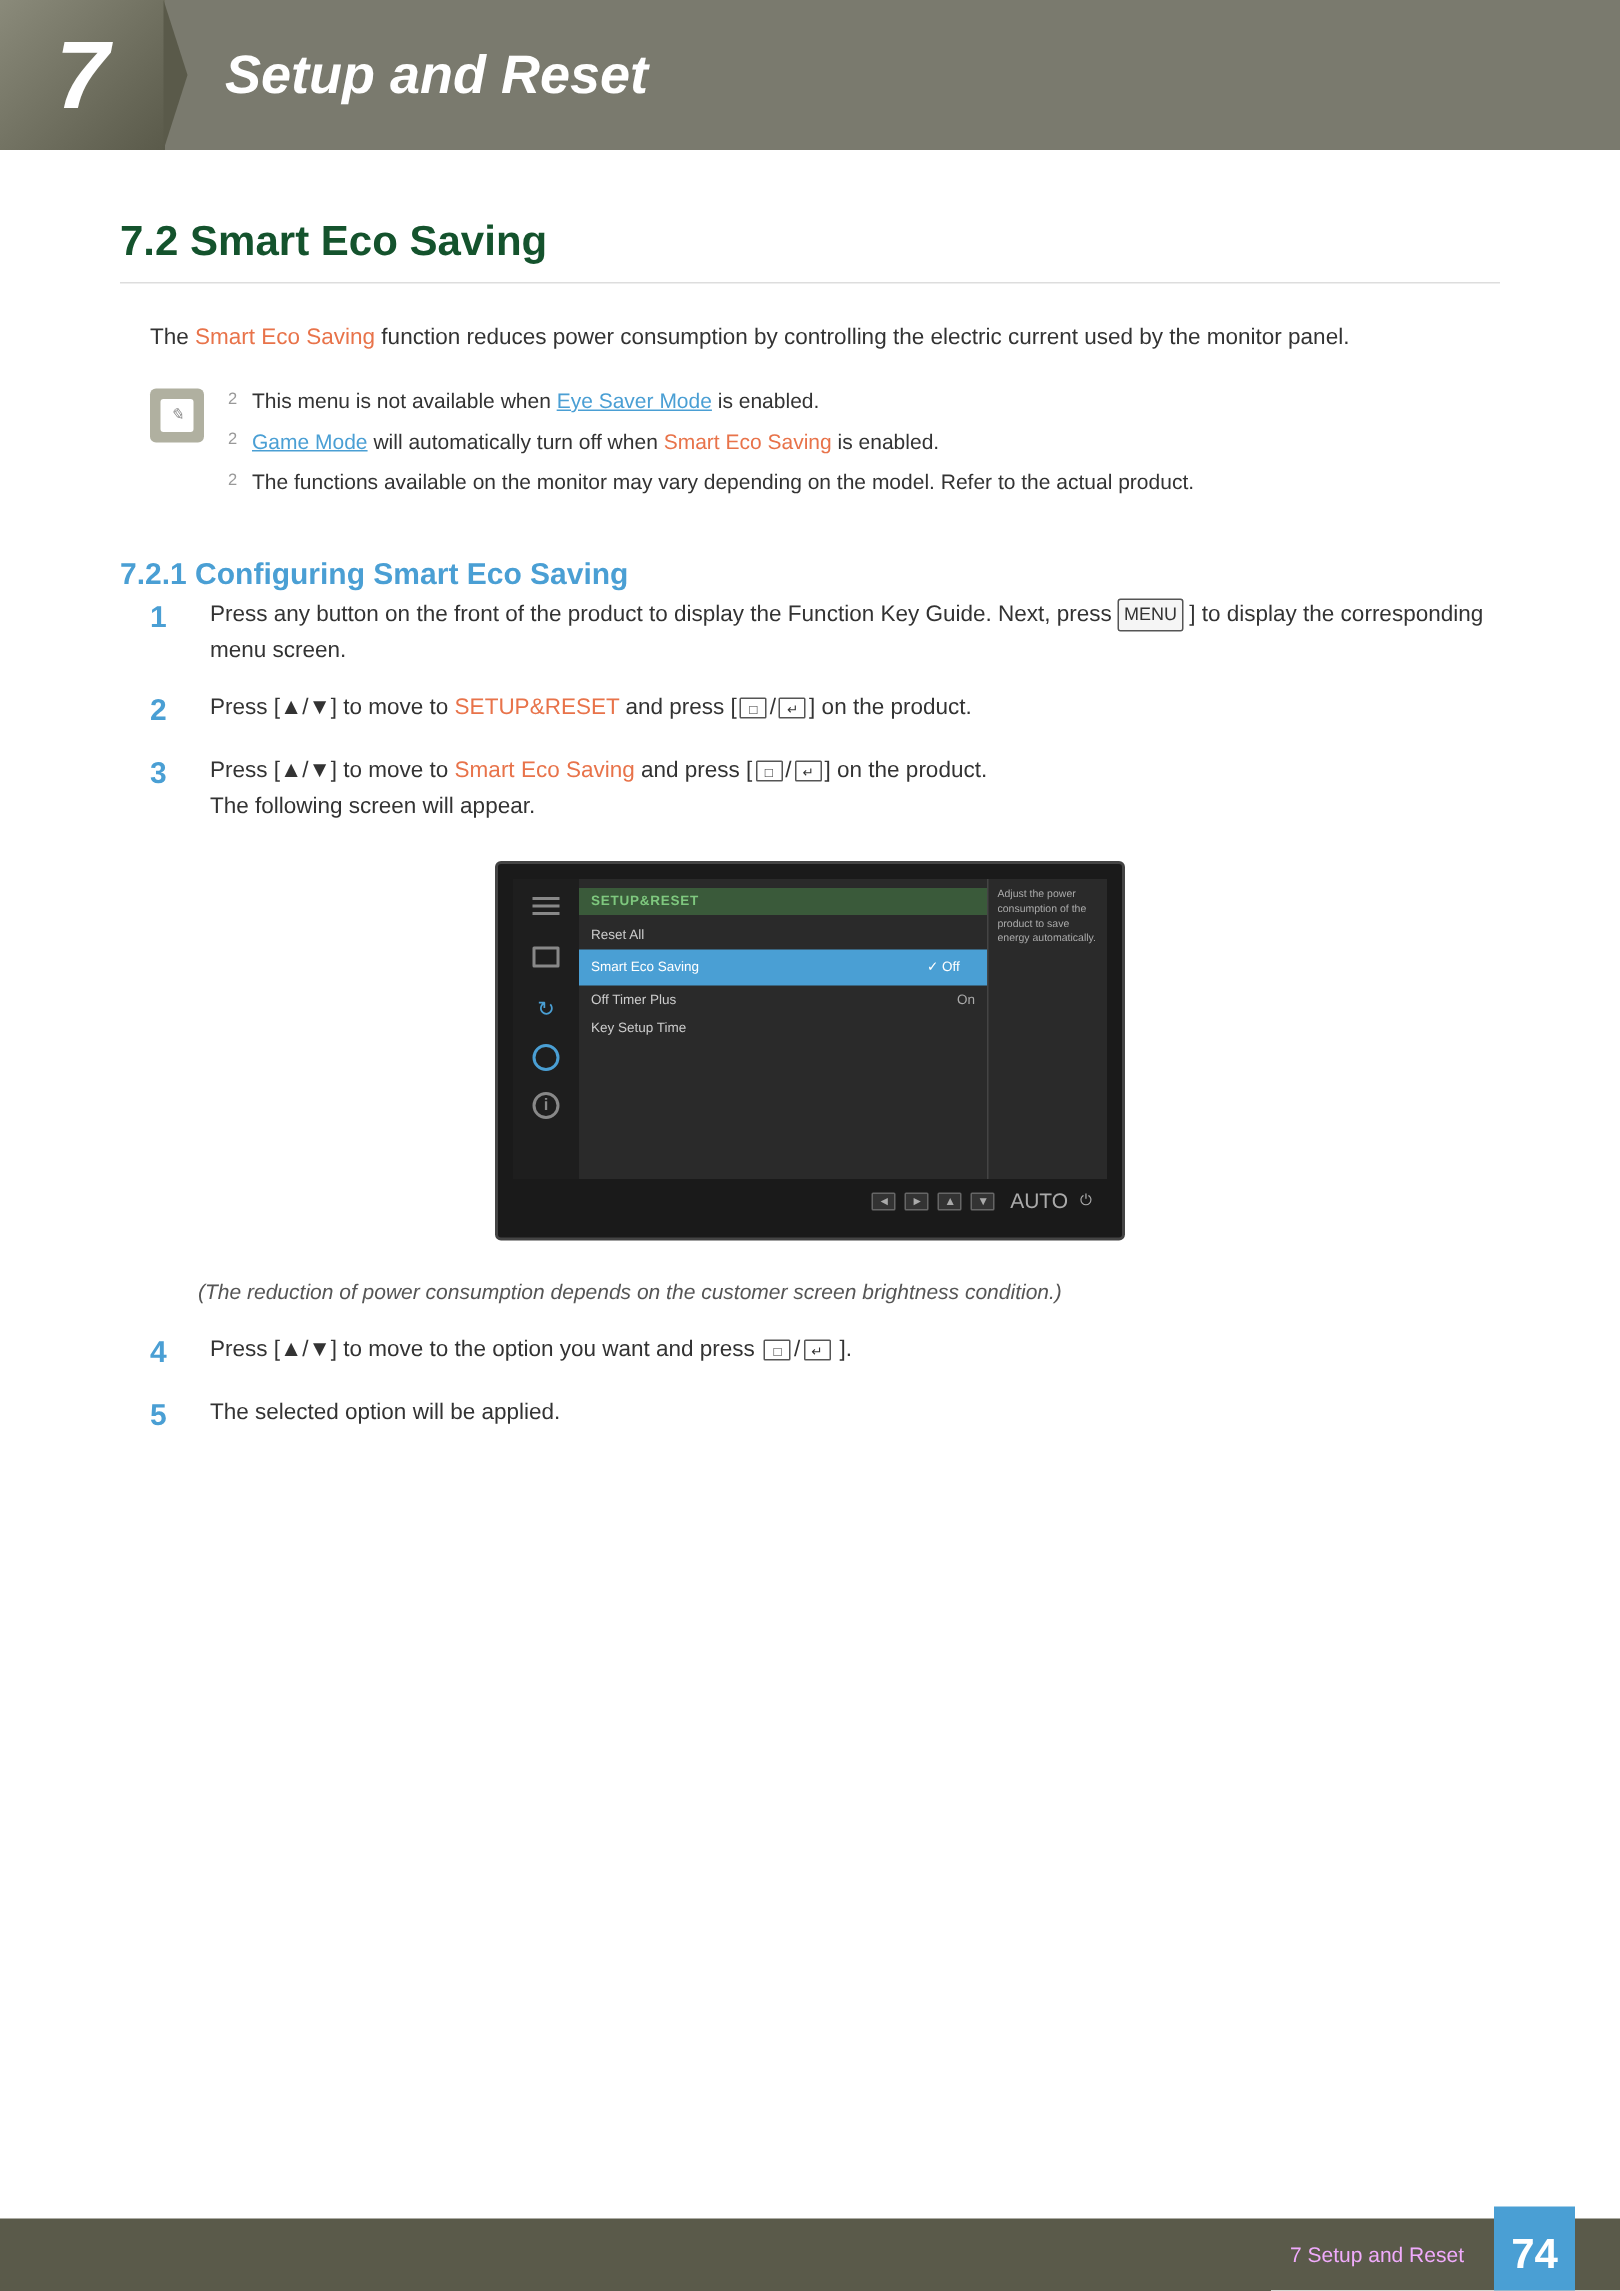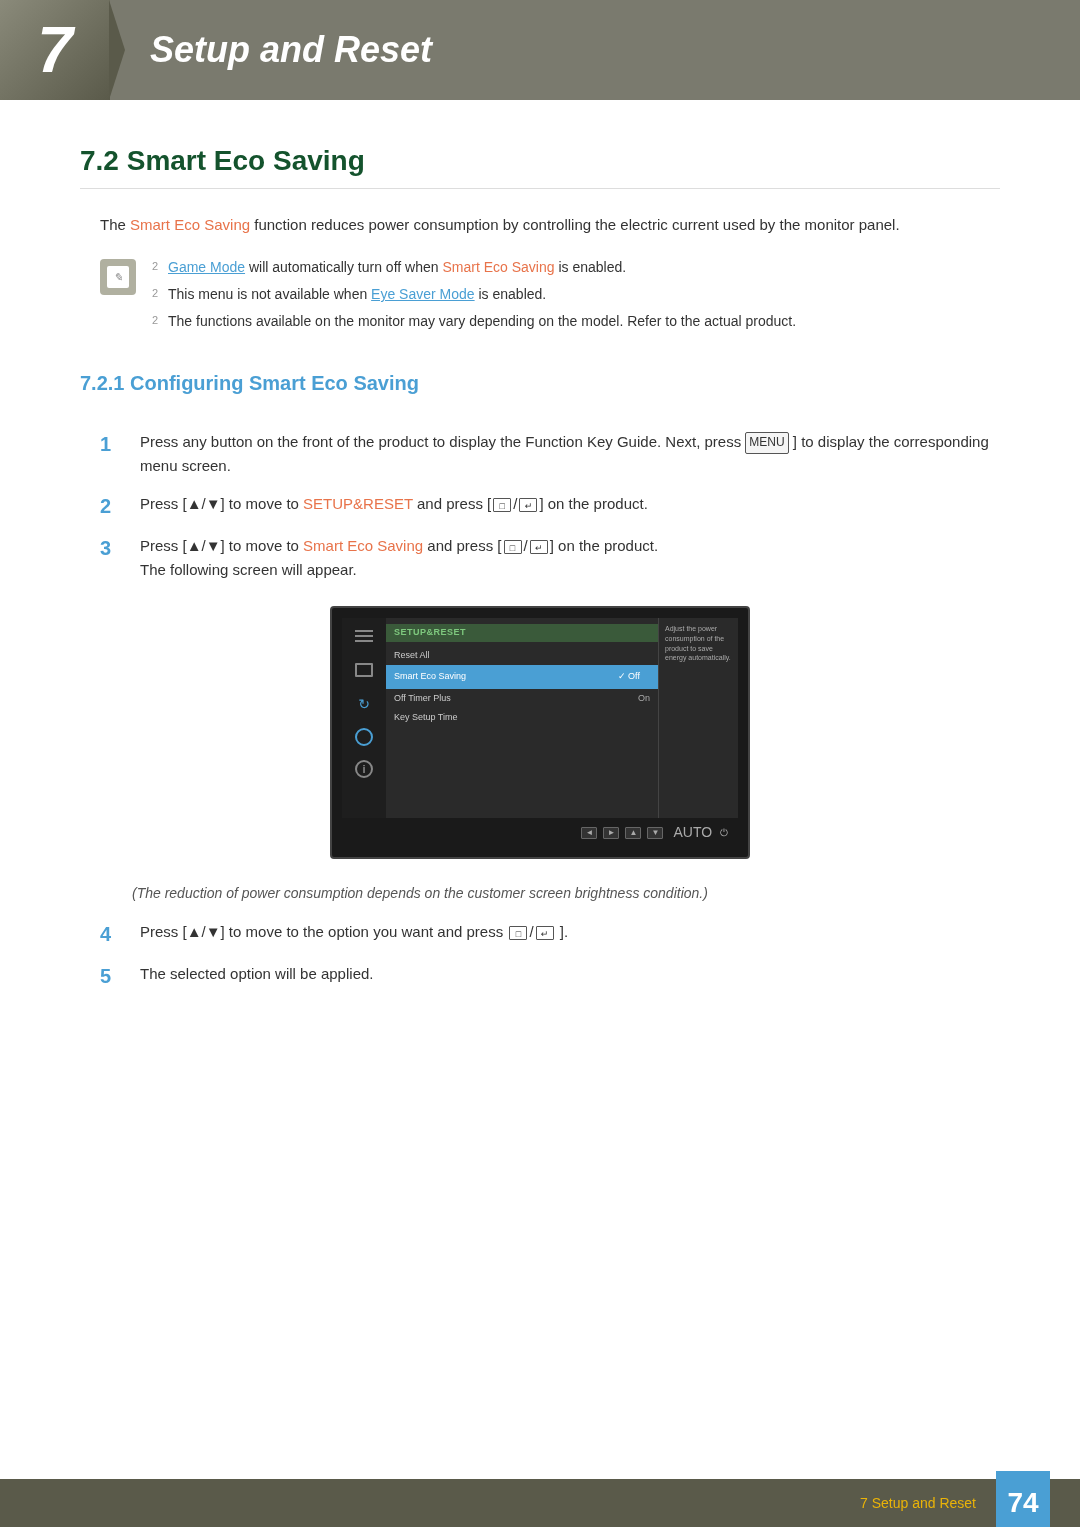--- a/index.html
+++ b/index.html
@@ -144,21 +144,21 @@
       left: 0;
       color: #999;
       font-size: 11px;
       top: 1px;
     }
 
     
     .subsection-heading {
       font-size: 20px;
       color: #4a9fd4;
-      margin: 30px 0 32px 0;
+      margin: 30px 0 0 0;
     }
 
     
     .steps-list {
       list-style: none;
       padding: 0;
       margin-left: 20px;
     }
 
     .steps-list li {
@@ -423,21 +423,21 @@
       height: 48px;
       background: #5a5a4a;
       display: flex;
       align-items: center;
       justify-content: flex-end;
       padding: 0 30px;
       gap: 20px;
     }
 
     .footer-text {
-      color: #eab308;
+      color: #f0abfc;
       font-size: 14px;
     }
 
     .footer-page {
       background: #4a9fd4;
       color: #fff;
       font-size: 28px;
       font-weight: bold;
       width: 54px;
       height: 65px;
@@ -477,24 +477,24 @@
   <p class="body-text">
     The <span class="highlight">Smart Eco Saving</span> function reduces power consumption by controlling the electric current used by the monitor panel.
   </p>
 
   <div class="note-box">
     <div class="note-icon">
       <div class="note-icon-inner">✎</div>
     </div>
     <ul class="note-list">
       <li>
-        <span class="link-style">Game Mode</span> will automatically turn off when <span class="highlight">Smart Eco Saving</span> is enabled.
+        This menu is not available when <span class="link-style">Eye Saver Mode</span> is enabled.
       </li>
       <li>
-        This menu is not available when <span class="link-style">Eye Saver Mode</span> is enabled.
+        <span class="link-style">Game Mode</span> will automatically turn off when <span class="highlight">Smart Eco Saving</span> is enabled.
       </li>
       <li>
         The functions available on the monitor may vary depending on the model. Refer to the actual product.
       </li>
     </ul>
   </div>
 
   <h3 class="subsection-heading">
     <span>7.2.1</span>
     <span>Configuring Smart Eco Saving</span>

